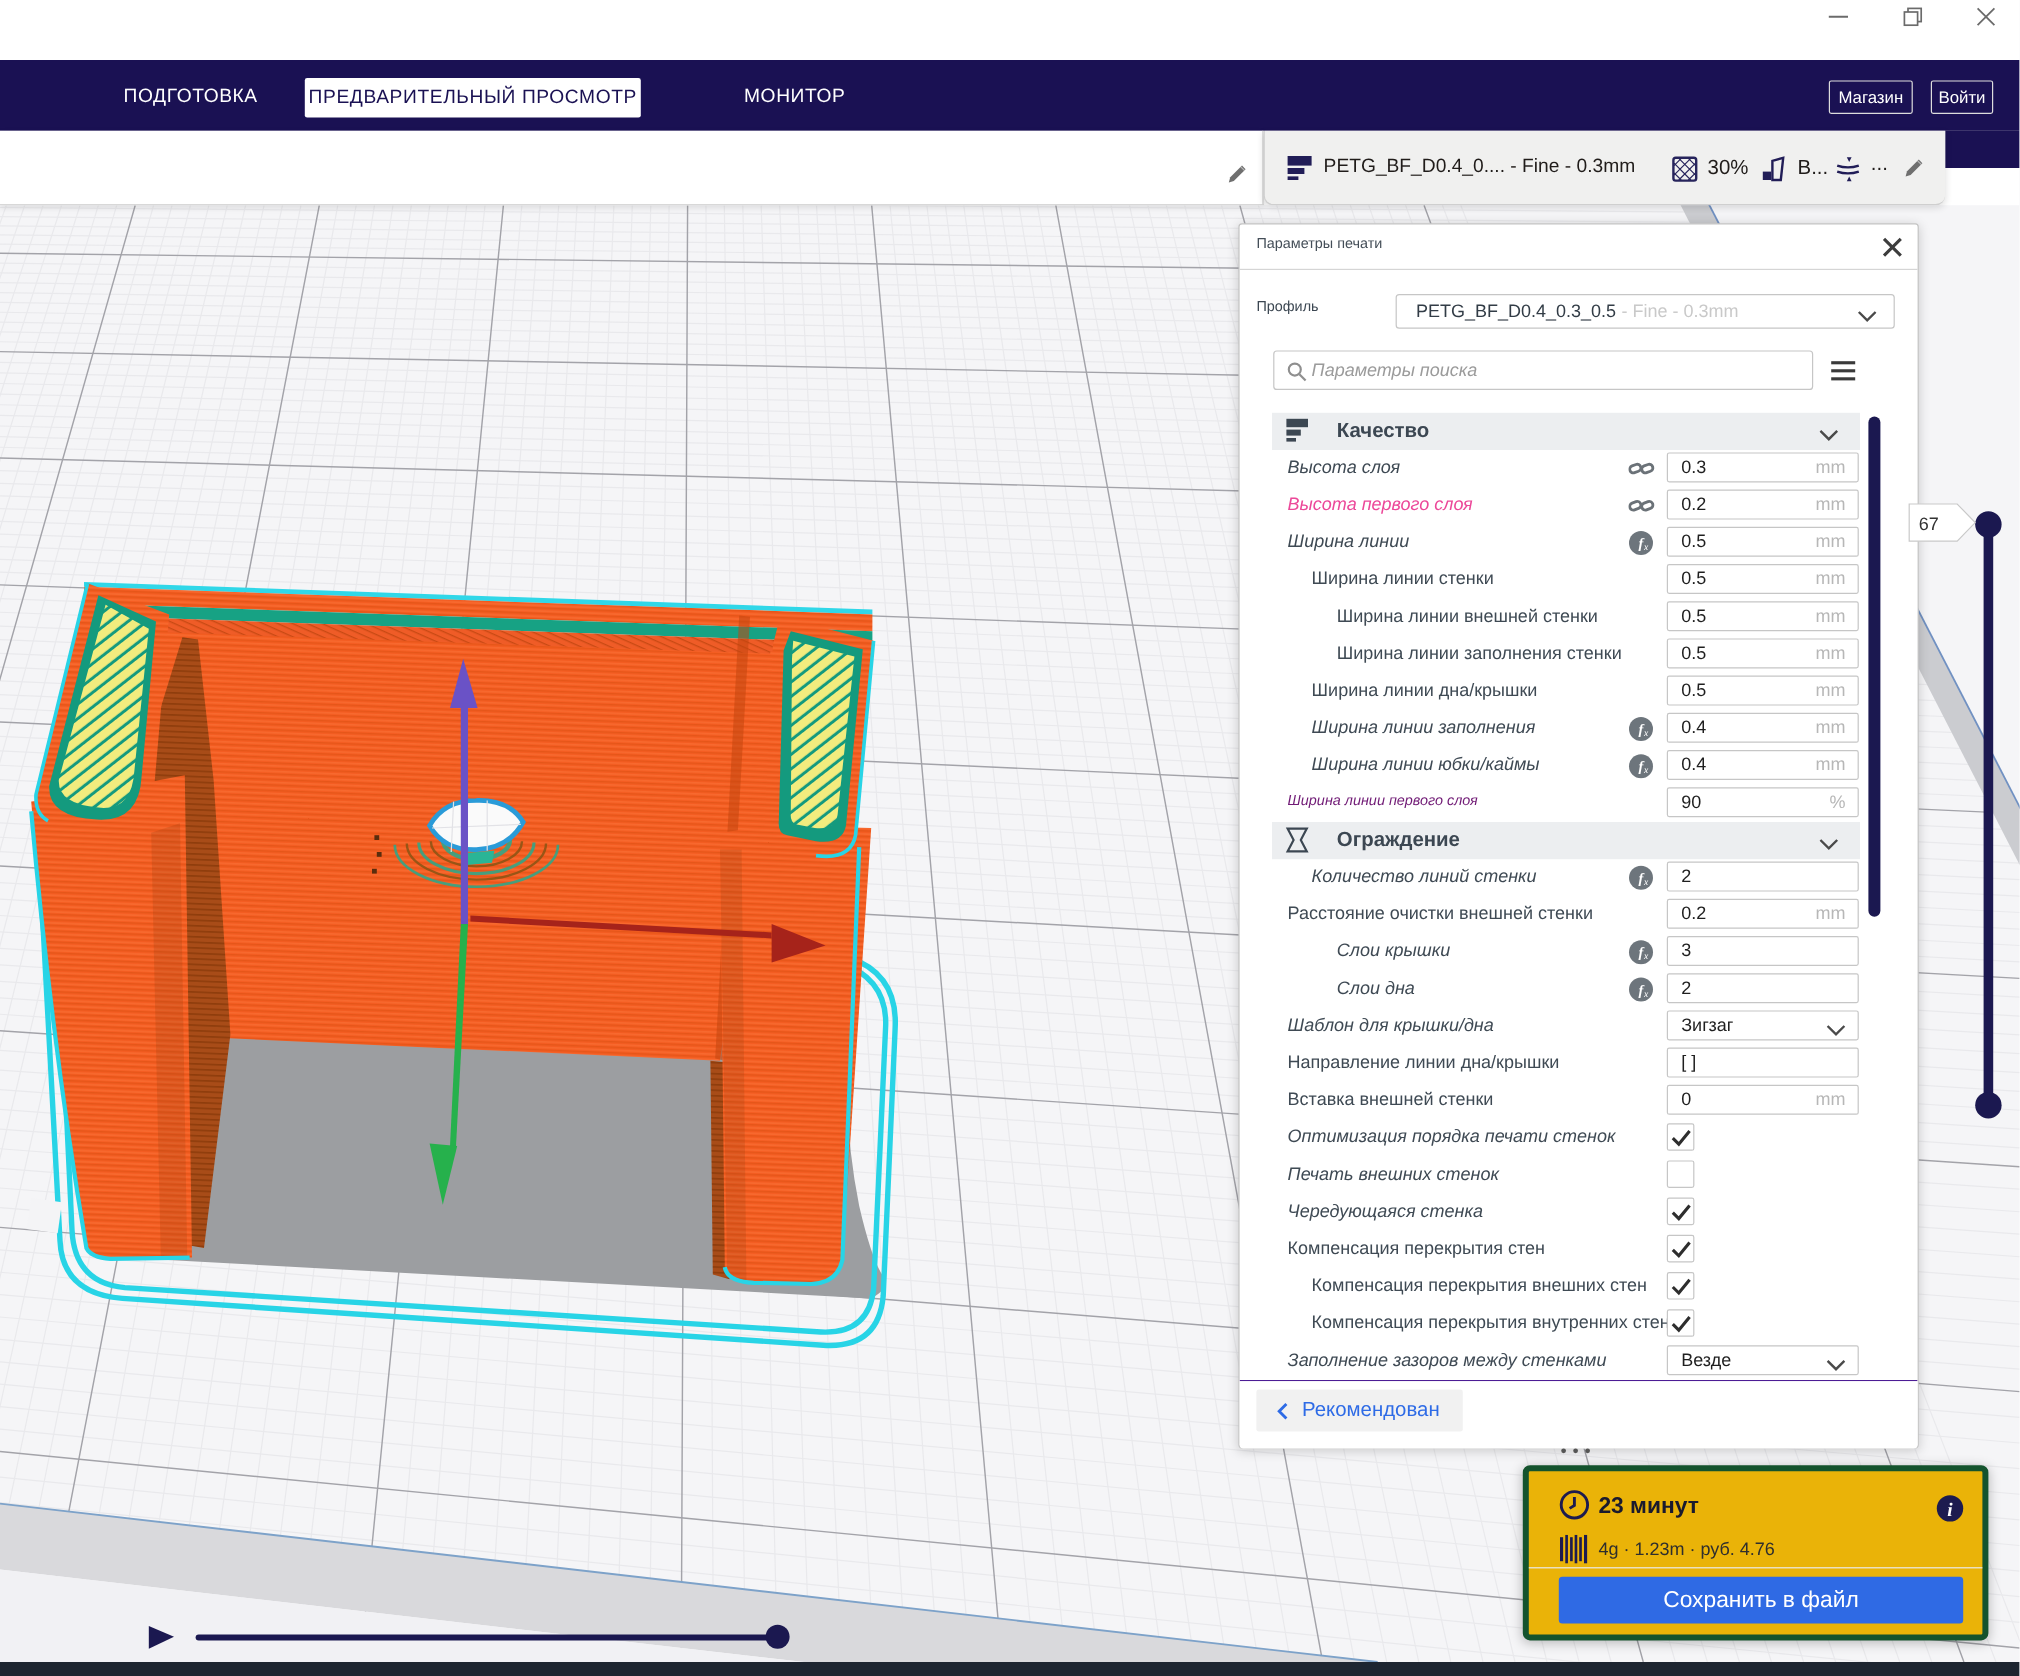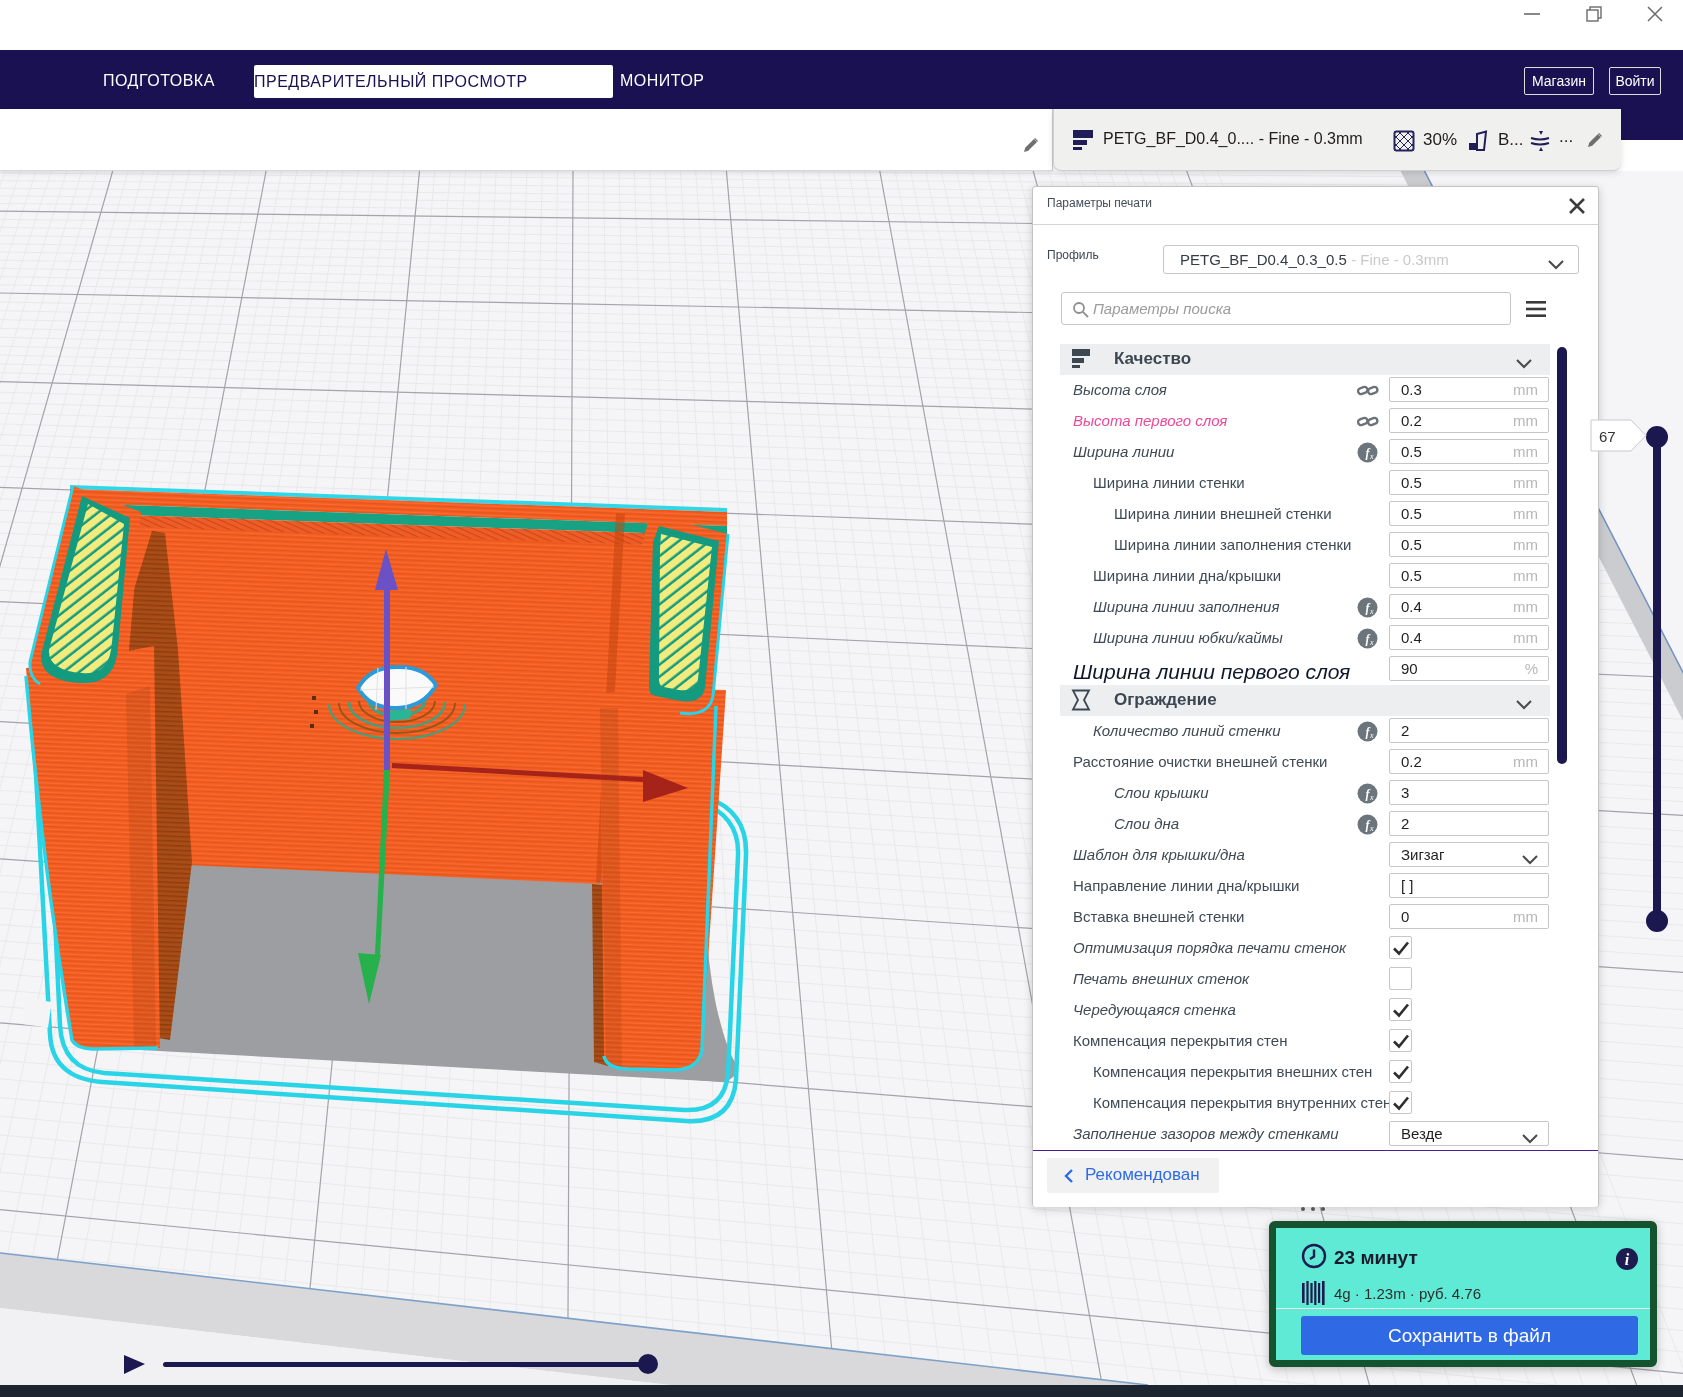--- a/index.html
+++ b/index.html
@@ -128,21 +128,21 @@
         <rect x="6" y="3" width="11" height="11" fill="#fff" stroke="#6b6b6b" stroke-width="1.4"></rect>
         <rect x="3" y="6" width="11" height="11" fill="#fff" stroke="#6b6b6b" stroke-width="1.4"></rect>
       </svg></span>
   <span style="position:absolute;left:1645px;top:4px"><svg width="20" height="20" viewBox="0 0 20 20" style="">
         <path d="M3,3 L17,17 M17,3 L3,17" stroke="#6b6b6b" stroke-width="1.5"></path>
       </svg></span>
 </div>
 
 <div style="position:absolute;left:0;top:50px;width:1683px;height:59px;background:#1a1153">
   <span style="position:absolute;left:103px;top:22px;font-size:16px;color:#fff;letter-spacing:0.5px">ПОДГОТОВКА</span>
-  <div style="position:absolute;left:254px;top:15px;width:359px;height:33px;background:#fff;border-radius:2px;text-align:left">
+  <div style="position:absolute;left:254px;top:15px;width:280px;height:33px;background:#fff;border-radius:2px;text-align:center">
     <span style="font-size:16px;color:#1a1153;line-height:33px;letter-spacing:0.5px">ПРЕДВАРИТЕЛЬНЫЙ ПРОСМОТР</span>
   </div>
   <span style="position:absolute;left:620px;top:22px;font-size:16px;color:#fff;letter-spacing:0.5px">МОНИТОР</span>
   <div style="position:absolute;left:1524px;top:17px;width:70px;height:28px;border:1px solid #ddd;border-radius:2px;text-align:center"><span style="font-size:14px;color:#fff;line-height:27px">Магазин</span></div>
   <div style="position:absolute;left:1609px;top:17px;width:52px;height:28px;border:1px solid #ddd;border-radius:2px;text-align:center"><span style="font-size:14px;color:#fff;line-height:27px">Войти</span></div>
 </div>
 
 <div style="position:absolute;left:0;top:109px;width:1053px;height:62px;background:#fff;border-bottom:1px solid #d8d8d8;border-right:1px solid #ccc;box-shadow:0 2px 5px rgba(0,0,0,0.10)">
   <span style="position:absolute;left:1023px;top:27px"><svg width="17" height="17" viewBox="0 0 17 17" style="">
         <path d="M1,16 L2.2,11.8 L12,2 L15,5 L5.2,14.8 Z" fill="#6f6f6f"></path>
@@ -295,21 +295,21 @@
 <div style="position:absolute;left:60px;top:442px;font-size:15px;font-style:italic;color:#3f4a54;white-space:nowrap">Ширина линии юбки/каймы</div>
 <div style="position:absolute;left:324px;top:441px"><svg width="21" height="21" viewBox="0 0 21 21" style="">
           <circle cx="10.5" cy="10.5" r="10" fill="#6d757c"></circle>
           <text x="10.5" y="14.8" font-family="Liberation Serif, serif" font-style="italic" font-weight="bold" font-size="12" fill="#fff" text-anchor="middle">f</text>
           <text x="14.8" y="16.5" font-family="Liberation Serif, serif" font-style="italic" font-size="8" fill="#fff" text-anchor="middle">x</text>
         </svg></div>
 <div style="position:absolute;left:356px;top:438px;width:160px;height:25px;border:1px solid #c6c6c6;border-radius:2px;background:#fff">
         <span style="position:absolute;left:11px;top:3px;font-size:15px;color:#1f1f1f">0.4</span>
         <span style="position:absolute;right:10px;top:3px;font-size:15px;color:#b7b7b7">mm</span>
       </div>
-<div style="position:absolute;left:40px;top:473px;font-size:21px;font-style:italic;color:#0f172a;white-space:nowrap">Ширина линии первого слоя</div>
+<div style="position:absolute;left:40px;top:473px;font-size:12px;font-style:italic;color:#701a75;white-space:nowrap">Ширина линии первого слоя</div>
 <div style="position:absolute;left:356px;top:469px;width:160px;height:25px;border:1px solid #c6c6c6;border-radius:2px;background:#fff">
         <span style="position:absolute;left:11px;top:3px;font-size:15px;color:#1f1f1f">90</span>
         <span style="position:absolute;right:10px;top:3px;font-size:15px;color:#b7b7b7">%</span>
       </div>
 <div style="position:absolute;left:60px;top:535px;font-size:15px;font-style:italic;color:#3f4a54;white-space:nowrap">Количество линий стенки</div>
 <div style="position:absolute;left:324px;top:534px"><svg width="21" height="21" viewBox="0 0 21 21" style="">
           <circle cx="10.5" cy="10.5" r="10" fill="#6d757c"></circle>
           <text x="10.5" y="14.8" font-family="Liberation Serif, serif" font-style="italic" font-weight="bold" font-size="12" fill="#fff" text-anchor="middle">f</text>
           <text x="14.8" y="16.5" font-family="Liberation Serif, serif" font-style="italic" font-size="8" fill="#fff" text-anchor="middle">x</text>
         </svg></div>
@@ -402,21 +402,21 @@
 </div>
 
 <div style="position:absolute;left:1653px;top:435px;width:8px;height:488px;background:#1b1850;border-radius:4px"></div>
 <div style="position:absolute;left:1646px;top:426px;width:22px;height:22px;border-radius:11px;background:#1b1850"></div>
 <div style="position:absolute;left:1646px;top:910px;width:22px;height:22px;border-radius:11px;background:#1b1850"></div>
 <svg width="58" height="34" viewBox="0 0 58 34" style="position:absolute;left:1590px;top:419px">
   <polygon points="1,1 41,1 56,16.5 41,32 1,32" fill="#fff" stroke="#c9c9c9" stroke-width="1"></polygon>
   <text x="9" y="23" font-size="15" fill="#333" font-family="Liberation Sans,sans-serif">67</text>
 </svg>
 
-<div style="position:absolute;left:1269px;top:1221px;width:388px;height:146px;background:#5eead4;border:7px solid #14532d;border-radius:6px;box-shadow:0 2px 10px rgba(0,0,0,0.25);font-family:'Liberation Sans',sans-serif">
+<div style="position:absolute;left:1269px;top:1221px;width:388px;height:146px;background:#eab308;border:5px solid #14532d;border-radius:6px;box-shadow:0 2px 10px rgba(0,0,0,0.25);font-family:'Liberation Sans',sans-serif">
   <span style="position:absolute;left:25px;top:15px"><svg width="26" height="26" viewBox="0 0 26 26" style="">
         <circle cx="13" cy="13" r="11" fill="none" stroke="#1d1b4f" stroke-width="2.4"></circle>
         <path d="M13,6.5 L13,13.5 L9,16" fill="none" stroke="#1d1b4f" stroke-width="2.4"></path>
       </svg></span>
   <span style="position:absolute;left:58px;top:19px;font-size:19px;font-weight:bold;color:#1a1a2e">23 минут</span>
   <span style="position:absolute;left:339px;top:19px"><svg width="24" height="24" viewBox="0 0 24 24" style="">
         <circle cx="12" cy="12" r="11" fill="#1d1b4f"></circle>
         <text x="12" y="18" font-family="Liberation Serif, serif" font-weight="bold" font-style="italic" font-size="16" fill="#fff" text-anchor="middle">i</text>
       </svg></span>
   <span style="position:absolute;left:25px;top:53px"><svg width="26" height="24" viewBox="0 0 26 24" style="">

